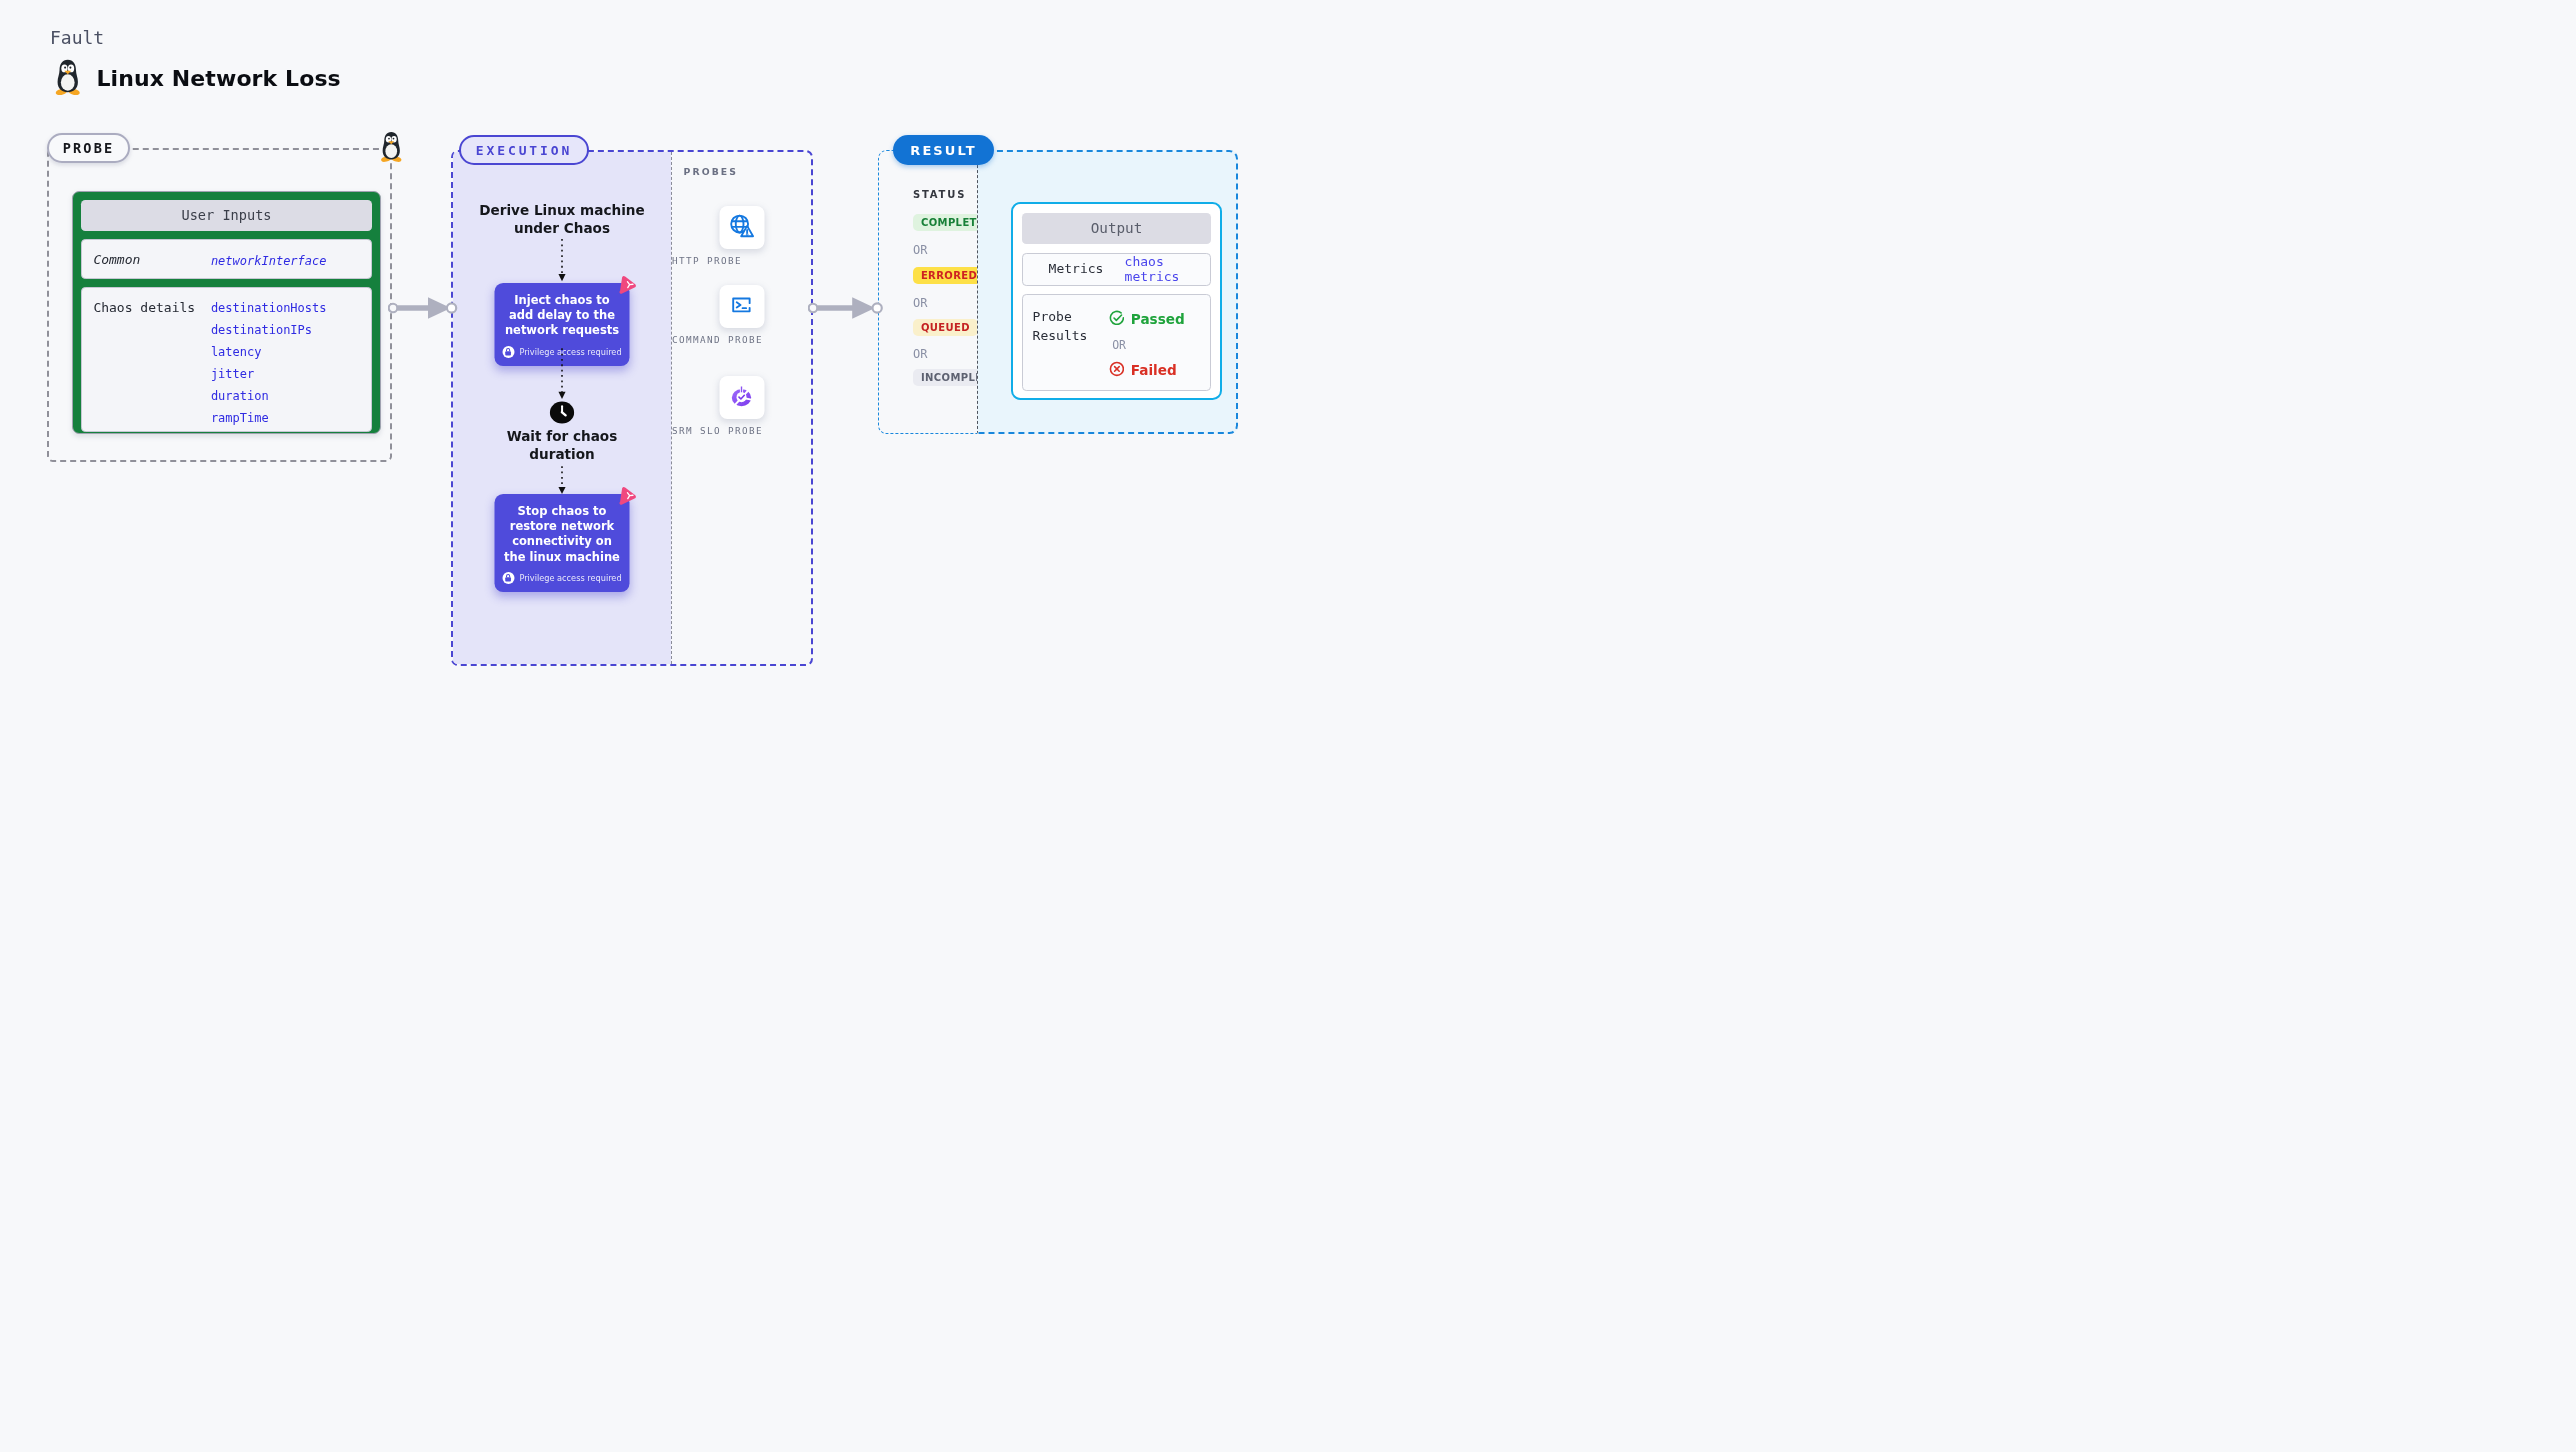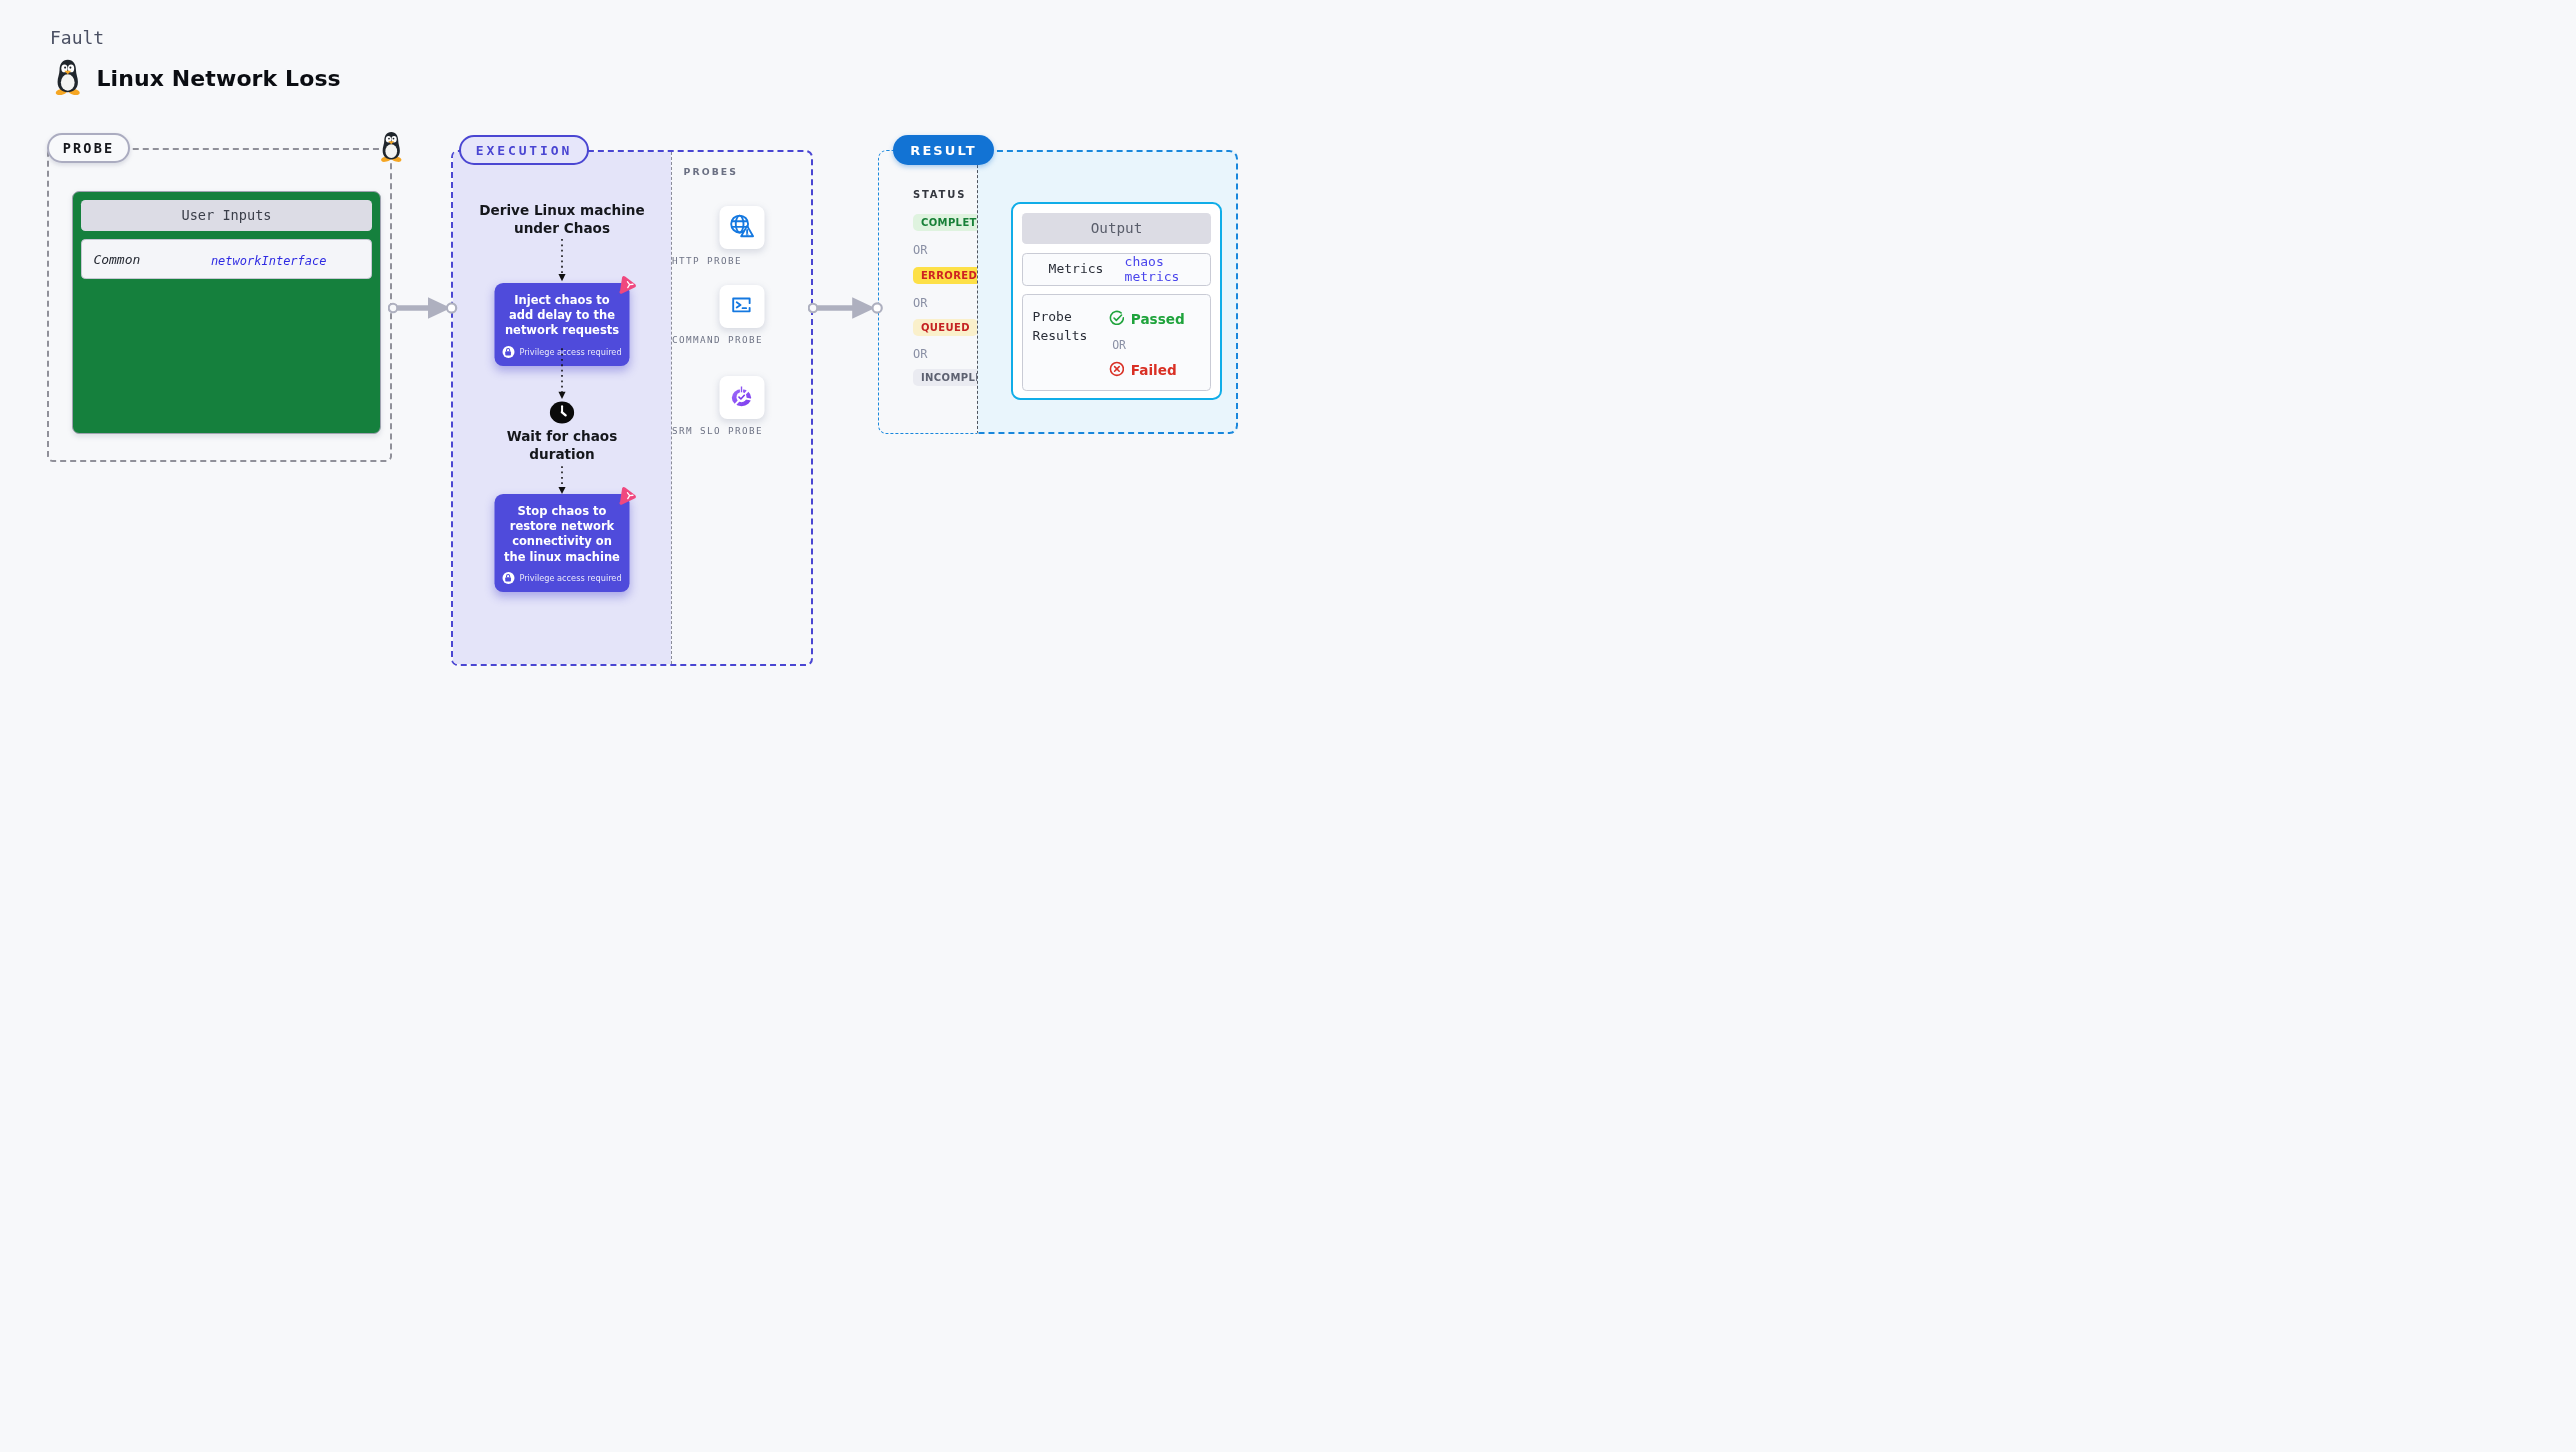--- a/index.html
+++ b/index.html
@@ -161,20 +161,31 @@
       <path d="M15.5 15 L24.5 15 L20 19.5 Z" fill="#F5A623"></path>
     </svg>
   </div>
 
   <div class="ui-card">
     <div class="ui-card-header">User Inputs</div>
     <div class="ui-row ui-row-common">
       <div class="ui-row-label">Common</div>
       <div class="ui-values">
         <span class="ui-value">networkInterface</span>
+      </div>
+    </div>
+    <div class="ui-row ui-row-chaos">
+      <div class="ui-row-label">Chaos details</div>
+      <div class="ui-values">
+        <span class="ui-value">destinationHosts</span>
+        <span class="ui-value">destinationIPs</span>
+        <span class="ui-value">latency</span>
+        <span class="ui-value">jitter</span>
+        <span class="ui-value">duration</span>
+        <span class="ui-value">rampTime</span>
       </div>
     </div>
   </div>
 
   <div class="h-arrow" style="left:388px; top:295px;">
     <svg width="70" height="26" viewBox="0 0 98 36">
       <line x1="13" y1="18" x2="58" y2="18" stroke="#AEB0BF" stroke-width="8"></line>
       <polygon points="56,3 56,33 88,18" fill="#AEB0BF"></polygon>
       <circle cx="7" cy="18" r="6" fill="#F7F8FA" stroke="#AEB0BF" stroke-width="3"></circle>
       <circle cx="89" cy="18" r="6.5" fill="#FFFFFF" stroke="#AEB0BF" stroke-width="3"></circle>

